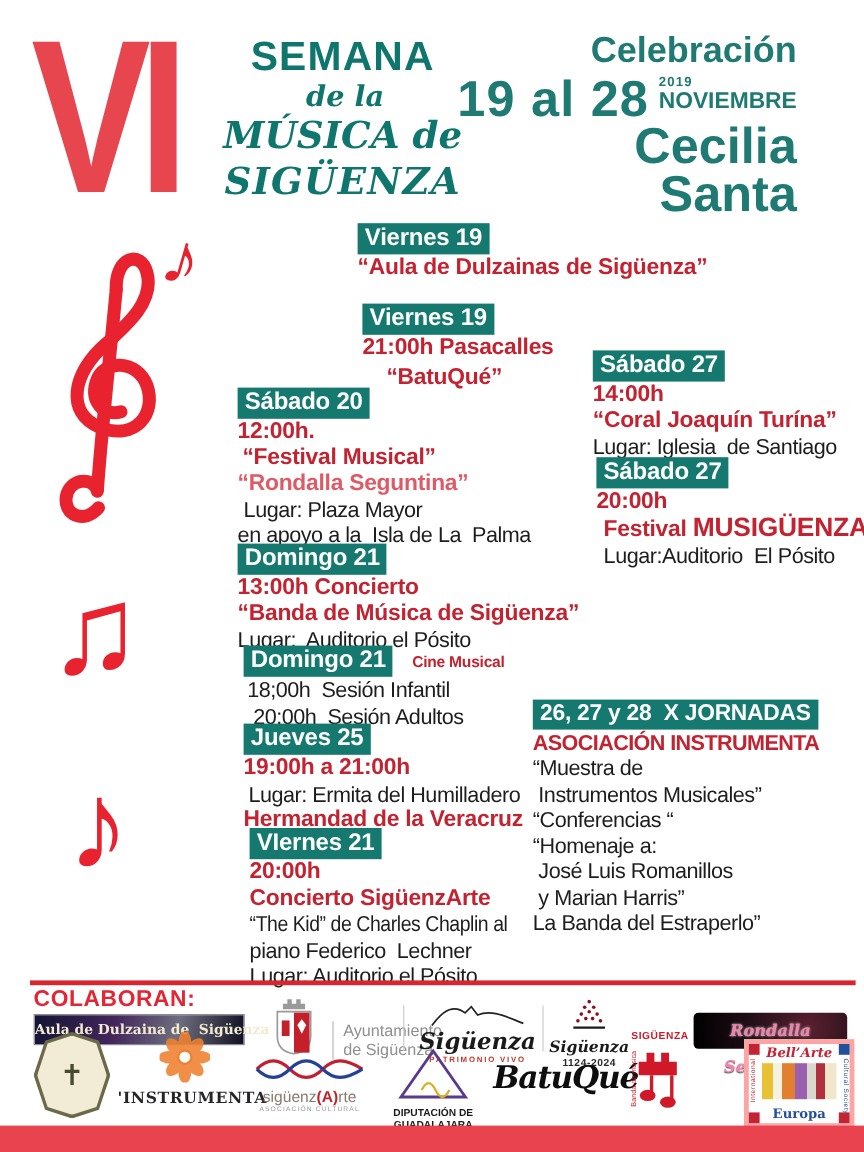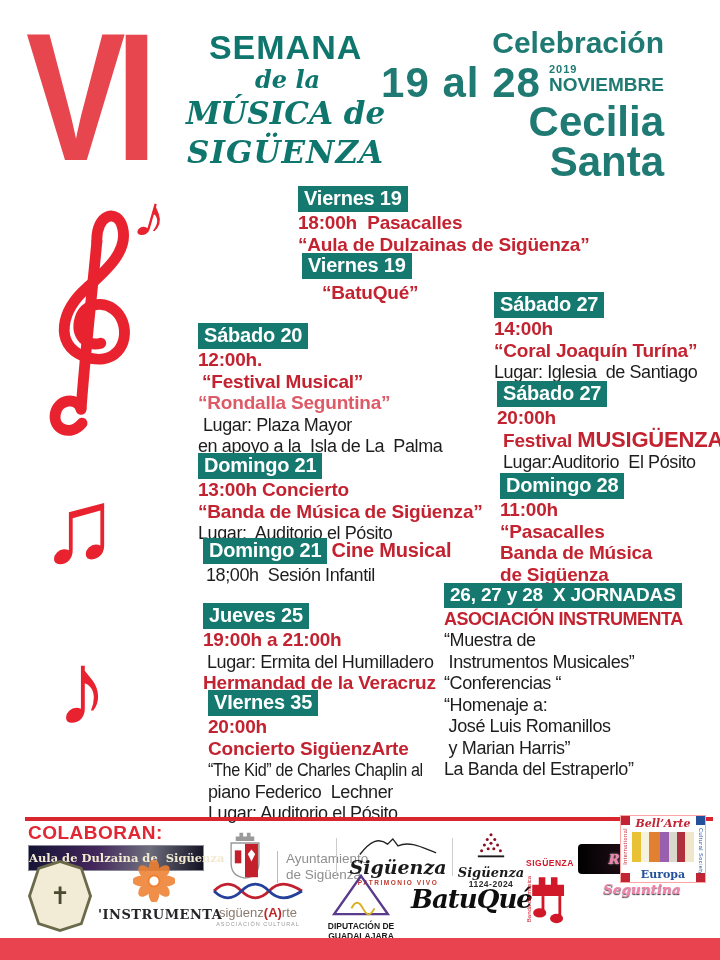--- a/index.html
+++ b/index.html
@@ -29,21 +29,21 @@
 
   
   .ev{position:absolute;}
   .badge{display:inline-block;background:#15796f;color:#fff;font-weight:700;font-size:20px;
          line-height:1.05;padding:2px 6px 3px 6px;white-space:pre;letter-spacing:-0.2px;}
   .badge-sm{font-size:19px;}
   .ln{font-size:19px;line-height:20.5px;white-space:pre;margin-top:1px;}
   .red{color:#c32330;font-weight:700;letter-spacing:-0.2px;}
   .pink{color:#dd5a66;font-weight:700;letter-spacing:-0.2px;}
   .blk{color:#1d1d1d;font-weight:400;font-size:18px;letter-spacing:-0.4px;}
-  .inline-red{font-size:20px;margin-left:4px;}
+  .inline-red{font-size:13px;margin-left:16px;}
   .f-big{font-size:22px;font-weight:800;}
   .sqz{transform:scaleX(.9);transform-origin:0 0;}
   .caps-red{font-size:18px;letter-spacing:-0.5px;}
 
   
   .divider{position:absolute;left:25px;top:817px;width:688px;height:4px;background:#d8252e;}
   .bottombar{position:absolute;left:0;top:938px;width:720px;height:22px;background:#e94350;}
   .colaboran{position:absolute;left:28px;top:822px;font-size:19px;font-weight:700;color:#e22633;letter-spacing:.5px;}
   .logo{position:absolute;}
   .aula{left:28px;top:845px;width:174px;height:24px;line-height:24px;text-align:center;
@@ -78,21 +78,21 @@
   .sarte-a{color:#c0252b;font-weight:700;}
   .sarte-sub{font-size:5.5px;color:#9a9a9a;letter-spacing:1px;margin-top:2px;}
   .dipu{left:324px;top:872px;width:74px;text-align:center;}
   .dipu-txt{font-size:8.5px;font-weight:700;color:#1a1a1a;line-height:1.15;}
   .batuque{left:394px;top:884px;font-family:"DejaVu Serif",serif;font-style:italic;font-weight:800;
            font-size:26px;color:#0e0e0e;letter-spacing:-1px;margin-left:17px;}
   .banda{left:522px;top:858px;width:56px;text-align:center;}
   .banda-top{font-size:8.5px;font-weight:700;color:#d01828;letter-spacing:.5px;}
   .banda-side{position:absolute;left:-16px;top:38px;font-size:6px;color:#d01828;
               transform:rotate(-90deg);white-space:nowrap;}
-  .bell{left:620px;top:815px;width:84px;height:66px;border:1px solid #fca5a5;background:#fff;}
+  .bell{left:620px;top:866px;width:84px;height:66px;border:4px solid #fca5a5;background:#fff;}
   .bell-sq{position:absolute;width:9px;height:9px;}
   .bell-top{position:absolute;left:0;right:0;top:1px;text-align:center;color:#c22433;
             font-family:"DejaVu Serif",serif;font-style:italic;font-weight:700;font-size:11px;}
   .bell-stripes{position:absolute;left:11px;right:11px;top:16px;height:30px;
       background:linear-gradient(90deg,#e8c234 0 15%,#f5f2e0 15% 27%,#e08030 27% 45%,#9a60b0 45% 60%,#d8d8cc 60% 72%,#b03040 72% 85%,#efe6cc 85% 100%);}
   .bell-bottom{position:absolute;left:0;right:0;bottom:1px;text-align:center;color:#23509a;
             font-family:"DejaVu Serif",serif;font-weight:700;font-size:11px;}
   .bell-left{position:absolute;left:1px;top:12px;writing-mode:vertical-rl;transform:rotate(180deg);
              font-size:5.5px;color:#c22433;letter-spacing:.5px;}
   .bell-right{position:absolute;right:1px;top:12px;writing-mode:vertical-rl;
@@ -130,26 +130,26 @@
       <path d="M67 46 C66 18 88 12 93 32 C99 55 78 74 58 92"></path>
       <path d="M58 92 C30 116 24 150 53 162 C84 174 101 150 93 127 C85 105 56 104 50 124 C45 141 57 153 71 149"></path>
     </g>
   </svg>
   <div class="note" style="left:136px;top:186px;font-size:62px;transform:rotate(16deg);">♪</div>
   <div class="note" style="left:40px;top:474px;font-size:104px;">♫</div>
   <div class="note" style="left:56px;top:636px;font-size:104px;">♪</div>
 
   <div class="ev" style="left:298px;top:186px;">
     <div><span class="badge">Viernes 19</span></div>
-    <div class="ln red">18:00h  Pasacalles</div>
     <div class="ln red">“Aula de Dulzainas de Sigüenza”</div>
   </div>
 
   <div class="ev" style="left:302px;top:253px;">
     <div><span class="badge">Viernes 19</span></div>
+    <div class="ln red">21:00h Pasacalles</div>
     <div class="ln red" style="margin-top:4px;margin-left:20px;">“BatuQué”</div>
   </div>
 
   <div class="ev" style="left:198px;top:323px;">
     <div><span class="badge">Sábado 20</span></div>
     <div class="ln red">12:00h.</div>
     <div class="ln red" style="margin-left:4px;">“Festival Musical”</div>
     <div class="ln pink">“Rondalla Seguntina”</div>
     <div class="ln blk" style="margin-left:5px;">Lugar: Plaza Mayor</div>
     <div class="ln blk">en apoyo a la  Isla de La  Palma</div>
@@ -160,31 +160,32 @@
     <div class="ln red">13:00h Concierto</div>
     <div class="ln red">“Banda de Música de Sigüenza”</div>
     <div class="ln blk">Lugar:  Auditorio el Pósito</div>
   </div>
 
   <div class="ev" style="left:203px;top:538px;">
     <div>
       <span class="badge">Domingo 21</span><span class="red inline-red">Cine Musical</span>
     </div>
     <div class="ln blk" style="margin-left:3px;">18;00h  Sesión Infantil</div>
+    <div class="ln blk" style="margin-left:8px;">20:00h  Sesión Adultos</div>
   </div>
 
   <div class="ev" style="left:203px;top:603px;">
     <div><span class="badge">Jueves 25</span></div>
     <div class="ln red">19:00h a 21:00h</div>
     <div class="ln blk" style="margin-left:4px;">Lugar: Ermita del Humilladero</div>
     <div class="ln red">Hermandad de la Veracruz</div>
   </div>
 
   <div class="ev" style="left:208px;top:690px;">
-    <div><span class="badge">VIernes 35</span></div>
+    <div><span class="badge">VIernes 21</span></div>
     <div class="ln red">20:00h</div>
     <div class="ln red">Concierto SigüenzArte</div>
     <div class="ln blk sqz">“The Kid” de Charles Chaplin al</div>
     <div class="ln blk">piano Federico  Lechner</div>
     <div class="ln blk">Lugar: Auditorio el Pósito</div>
   </div>
 
   <div class="ev" style="left:494px;top:292px;">
     <div><span class="badge">Sábado 27</span></div>
     <div class="ln red">14:00h</div>
@@ -192,27 +193,20 @@
     <div class="ln blk">Lugar: Iglesia  de Santiago</div>
   </div>
 
   <div class="ev" style="left:497px;top:381px;">
     <div><span class="badge">Sábado 27</span></div>
     <div class="ln red">20:00h</div>
     <div class="ln" style="margin-left:6px;"><span class="red">Festival </span><span class="red f-big">MUSIGÜENZA</span></div>
     <div class="ln blk" style="margin-left:6px;">Lugar:Auditorio  El Pósito</div>
   </div>
 
-  <div class="ev" style="left:500px;top:473px;">
-    <div><span class="badge">Domingo 28</span></div>
-    <div class="ln red">11:00h</div>
-    <div class="ln red">“Pasacalles</div>
-    <div class="ln red">Banda de Música</div>
-    <div class="ln red">de Sigüenza</div>
-  </div>
 
   <div class="ev" style="left:444px;top:583px;">
     <div><span class="badge badge-sm">26, 27 y 28  X JORNADAS</span></div>
     <div class="ln red caps-red">ASOCIACIÓN INSTRUMENTA</div>
     <div class="ln blk">“Muestra de</div>
     <div class="ln blk"> Instrumentos Musicales”</div>
     <div class="ln blk">“Conferencias “</div>
     <div class="ln blk">“Homenaje a:</div>
     <div class="ln blk"> José Luis Romanillos</div>
     <div class="ln blk"> y Marian Harris”</div>

